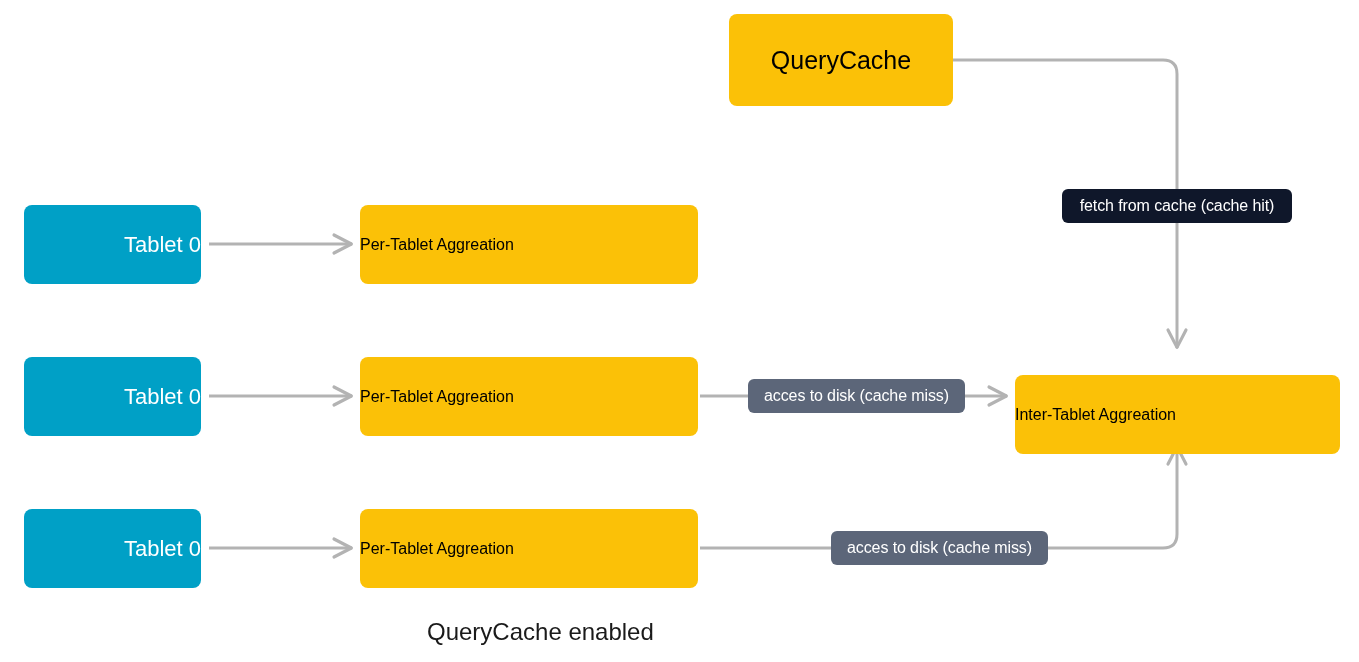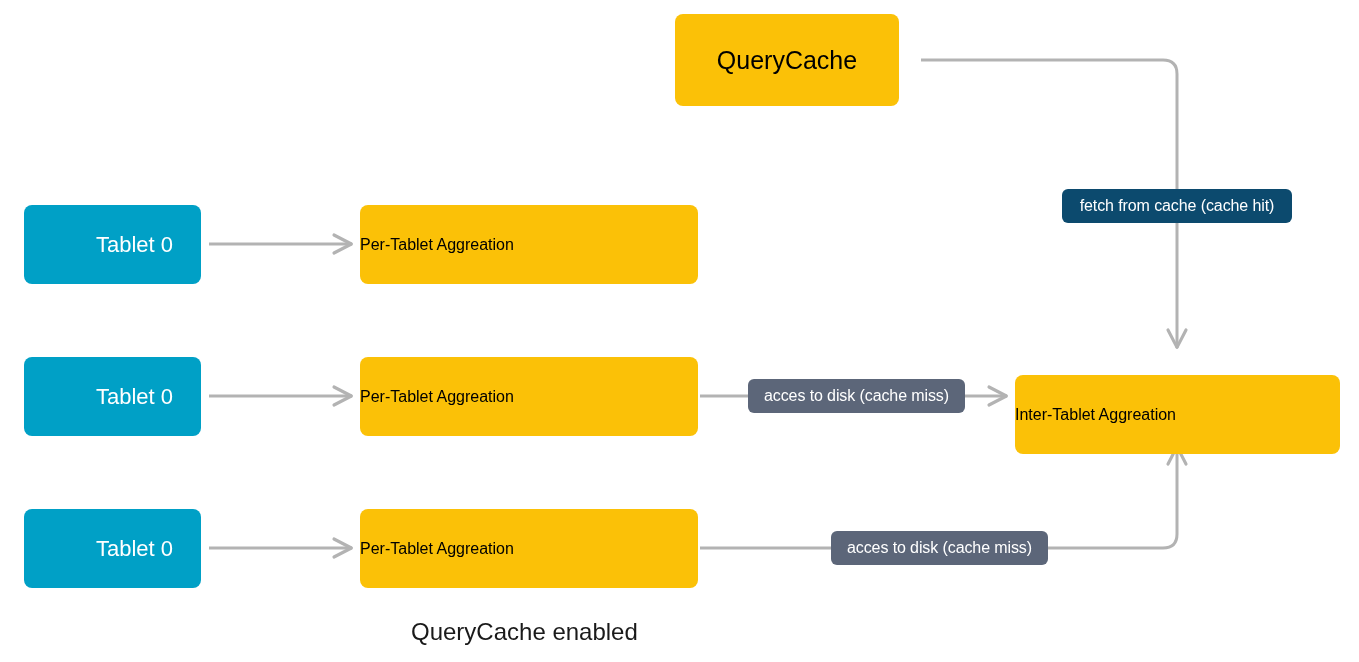--- a/index.html
+++ b/index.html
@@ -22,21 +22,21 @@
     height: 662px;
   }
   .node-box {
     position: absolute;
     border-radius: 8px;
     display: flex;
     align-items: center;
     box-sizing: border-box;
   }
   .node-tablet {
-    justify-content: center;
+    justify-content: flex-end;
     padding-left: 44px;
     color: #ffffff;
     font-size: 22px;
   }
   .node-cache {
     justify-content: center;
     color: #000000;
     font-size: 25px;
   }
   .edge-label {
@@ -50,20 +50,21 @@
     box-sizing: border-box;
     white-space: nowrap;
     padding: 0 11px;
     letter-spacing: -0.1px;
   }
   .caption {
     position: absolute;
     font-size: 24px;
     color: #1a1a1a;
     white-space: nowrap;
+    margin-left: 16px;
   }
   svg.edges {
     position: absolute;
     left: 0; top: 0;
     width: 1359px;
     height: 662px;
     overflow: visible;
   }
 </style>
 </head>
@@ -81,21 +82,21 @@
         <path d="M 209 244 L 352 244" fill="none" stroke="#b3b3b3" stroke-width="3" stroke-linecap="butt" stroke-linejoin="round" marker-end="url(#arrowhead)"></path>
         <path d="M 209 396 L 352 396" fill="none" stroke="#b3b3b3" stroke-width="3" stroke-linecap="butt" stroke-linejoin="round" marker-end="url(#arrowhead)"></path>
         <path d="M 209 548 L 352 548" fill="none" stroke="#b3b3b3" stroke-width="3" stroke-linecap="butt" stroke-linejoin="round" marker-end="url(#arrowhead)"></path>
         <path d="M 921 60 L 1163 60 Q 1177 60 1177 74 L 1177 348" fill="none" stroke="#b3b3b3" stroke-width="3" stroke-linecap="butt" stroke-linejoin="round" marker-end="url(#arrowhead)"></path>
         <path d="M 700 396 L 1007 396" fill="none" stroke="#b3b3b3" stroke-width="3" stroke-linecap="butt" stroke-linejoin="round" marker-end="url(#arrowhead)"></path>
         <path d="M 700 548 L 1163 548 Q 1177 548 1177 534 L 1177 446" fill="none" stroke="#b3b3b3" stroke-width="3" stroke-linecap="butt" stroke-linejoin="round" marker-end="url(#arrowhead)"></path>
       </g>
   </svg>
 
   <div id="node-layer">
-      <div class="node-box node-cache" style="left: 675px; top: 14px; width: 224px; height: 92px; background: rgb(251, 193, 7); color: rgb(0, 0, 0); align-items: center;">
+      <div class="node-box node-cache" style="left: 729px; top: 14px; width: 224px; height: 92px; background: rgb(251, 193, 7); color: rgb(0, 0, 0); align-items: center;">
         <span>QueryCache</span>
       </div>
       <div class="node-box node-tablet" style="left: 24px; top: 205px; width: 177px; height: 79px; background: rgb(0, 160, 198); color: rgb(255, 255, 255);">
         <span>Tablet 0</span>
       </div>
       <div class="node-box node-tablet" style="left: 24px; top: 357px; width: 177px; height: 79px; background: rgb(0, 160, 198); color: rgb(255, 255, 255);">
         <span>Tablet 0</span>
       </div>
       <div class="node-box node-tablet" style="left: 24px; top: 509px; width: 177px; height: 79px; background: rgb(0, 160, 198); color: rgb(255, 255, 255);">
         <span>Tablet 0</span>
@@ -107,20 +108,20 @@
         <span>Per-Tablet Aggreation</span>
       </div>
       <div class="node-box node-aggregation" style="left: 360px; top: 509px; width: 338px; height: 79px; background: rgb(251, 193, 7); color: rgb(0, 0, 0);">
         <span>Per-Tablet Aggreation</span>
       </div>
       <div class="node-box node-aggregation" style="left: 1015px; top: 375px; width: 325px; height: 79px; background: rgb(251, 193, 7); color: rgb(0, 0, 0);">
         <span>Inter-Tablet Aggreation</span>
       </div>
     </div>
   <div id="edge-label-layer">
-      <div class="edge-label" style="left: 1062px; top: 189px; width: 230px; height: 34px; background: #0c4a6e;">fetch from cache (cache hit)</div>
+      <div class="edge-label" style="left: 1062px; top: 189px; width: 230px; height: 34px; background: #0f172a;">fetch from cache (cache hit)</div>
       <div class="edge-label" style="left: 748px; top: 379px; width: 217px; height: 34px; background: rgb(92, 102, 121);">acces to disk (cache miss)</div>
       <div class="edge-label" style="left: 831px; top: 531px; width: 217px; height: 34px; background: rgb(92, 102, 121);">acces to disk (cache miss)</div>
     </div>
 
   <div class="caption" style="left: 411px; top: 618px; color: rgb(26, 26, 26);">QueryCache enabled</div>
 
 </div>
 
 </body></html>

